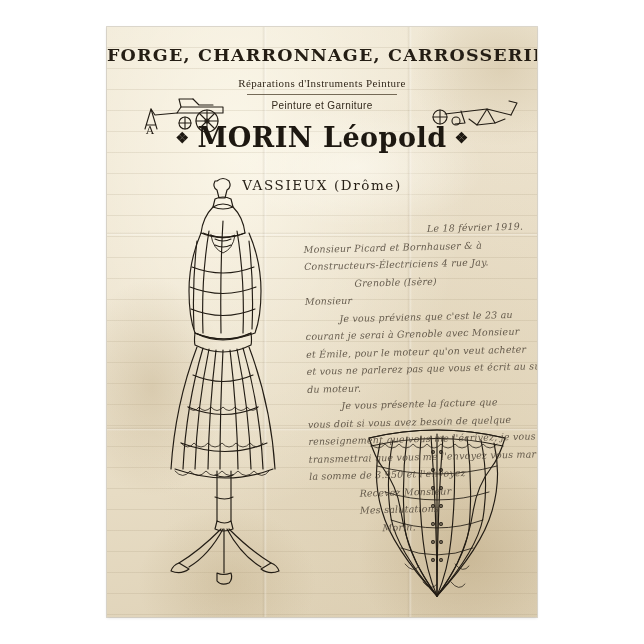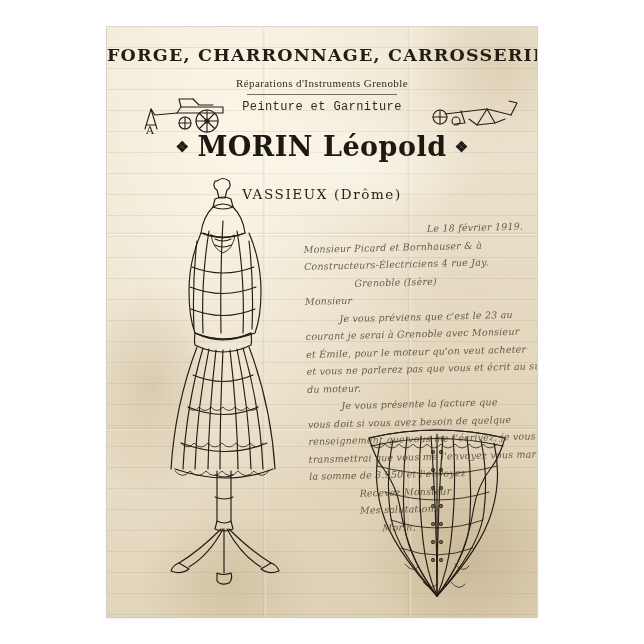--- a/index.html
+++ b/index.html
@@ -100,27 +100,27 @@
     color: #33291c;
   }
   .lh-rule {
     width: 150px;
     height: 1px;
     background: #4a3d2a;
     margin: 5px auto 5px auto;
     opacity: 0.75;
   }
   #lh-sub2 {
-    font-family: Liberation Mono, monospace;
-    font-size: 12px;
+    font-family: Liberation Sans, sans-serif;
+    font-size: 10px;
     letter-spacing: 0.4px;
     color: #33291c;
   }
   #lh-name {
-    margin-top: 17px;
+    margin-top: 11px;
     font-family: "DejaVu Serif", serif;
     font-size: 27px;
     font-weight: bold;
     letter-spacing: 0.5px;
     color: #1d1811;
   }
   #lh-name .orn {
     font-size: 15px;
     vertical-align: 4px;
     margin: 0 8px;
@@ -179,21 +179,21 @@
     <div class="stain s2"></div>
     <div class="stain s3"></div>
     <div class="stain s4"></div>
     <div class="crease crease-v cv1"></div>
     <div class="crease crease-v cv2"></div>
     <div class="crease crease-h ch1"></div>
     <div class="crease crease-h ch2"></div>
 
     <div id="letterhead">
       <div id="lh-title">FORGE, CHARRONNAGE, CARROSSERIE</div>
-      <div id="lh-sub1">Réparations d'Instruments Grenoble</div>
+      <div id="lh-sub1">Réparations d'Instruments Peinture</div>
       <div class="lh-rule"></div>
       <div id="lh-sub2">Peinture et Garniture</div>
       <div id="lh-name">
         <span class="orn">❖</span><span>MORIN Léopold</span><span class="orn">❖</span>
       </div>
       <div id="lh-city">VASSIEUX   (Drôme)</div>
     </div>
 
     <svg id="cart-icon" width="110" height="50" viewBox="0 0 110 50">
       <g class="ink" stroke-width="1.1">

